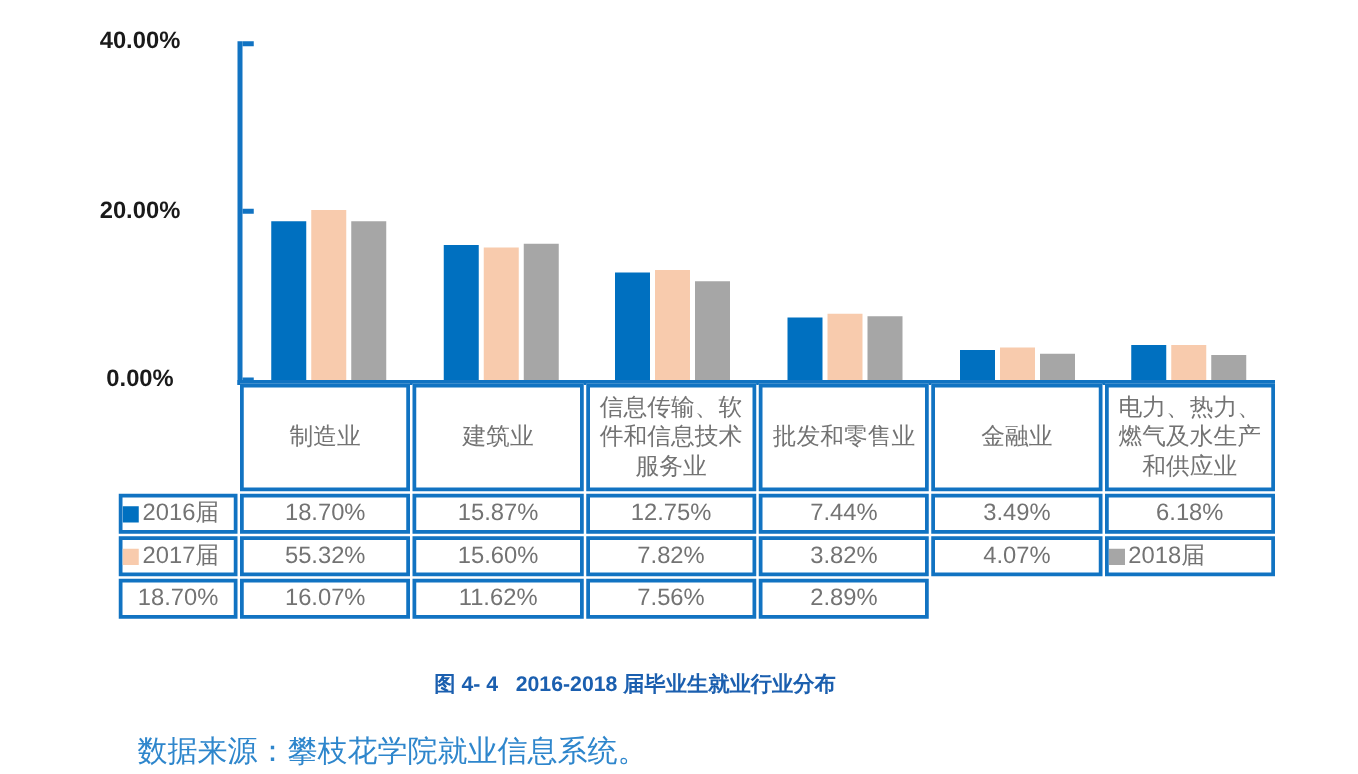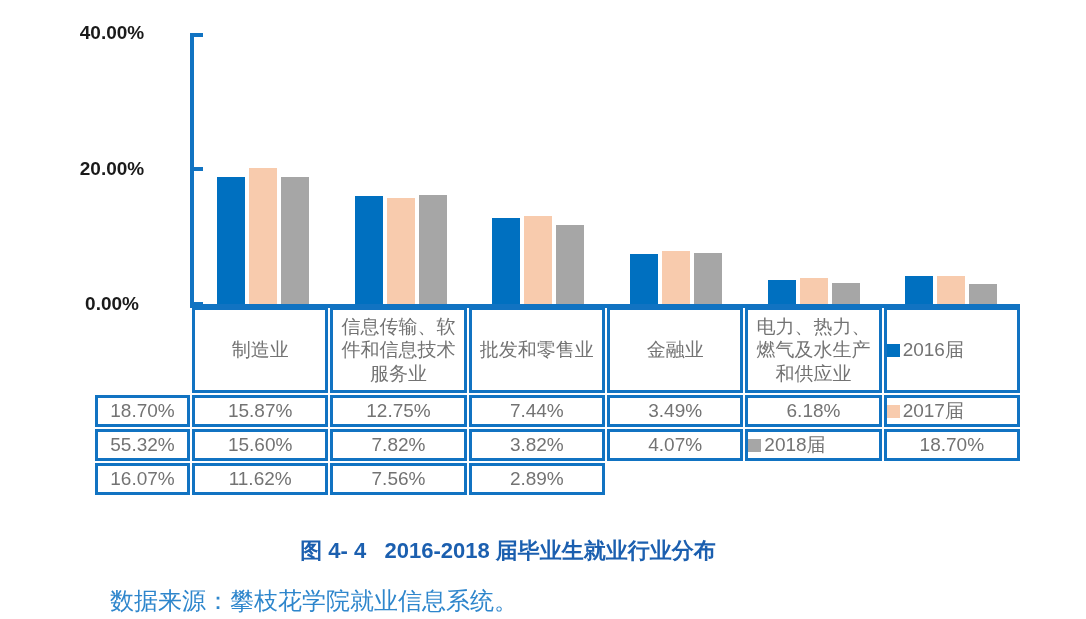--- a/index.html
+++ b/index.html
@@ -23,21 +23,21 @@
     grid-template-columns:95px repeat(6,1fr);grid-template-rows:86px 32px 32px 32px;gap:2px;}
   .cell{border:3px solid #1173c2;background:#ffffff;display:flex;align-items:center;
     justify-content:center;font-size:19px;color:#737373;text-align:center;line-height:1.22;
     padding:0 2px;box-sizing:border-box;overflow:hidden;}
   .cell.corner{border:none;background:transparent;}
   .cell.legend{justify-content:flex-start;padding-left:0;gap:3px;}
   .swatch{width:13px;height:13px;flex:none;display:inline-block;}
 
   
   .caption{position:absolute;left:0;top:536px;width:1016px;text-align:center;
-    font-size:22px;font-weight:bold;color:#1b5faf;white-space:pre;}
+    font-size:17px;font-weight:bold;color:#1b5faf;white-space:pre;}
   .source{position:absolute;left:110px;top:585px;font-size:24px;color:#2e86cc;}
 </style>
 </head>
 <body>
 
 <div class="page">
 
   <div class="y-labels">
       <div class="ytick-label" style="top: -11px;">40.00%</div>
       <div class="ytick-label" style="top: 125px;">20.00%</div>
@@ -79,20 +79,21 @@
         <div class="bar" style="background: rgb(0, 112, 192); height: 10.35%;"></div>
         <div class="bar" style="background: rgb(248, 203, 173); height: 10.175%;"></div>
         <div class="bar" style="background: rgb(166, 166, 166); height: 7.225%;"></div>
       </div>
     </div>
   <div class="x-axis-line"></div>
 
   <div class="data-table">
       <div class="cell corner"></div>
       <div class="cell">制造业</div>
+      <div class="cell">建筑业</div>
       <div class="cell">信息传输、软件和信息技术服务业</div>
       <div class="cell">批发和零售业</div>
       <div class="cell">金融业</div>
       <div class="cell">电力、热力、燃气及水生产和供应业</div>
       <div class="cell legend">
         <span class="swatch" style="background: rgb(0, 112, 192);"></span>
         <span>2016届</span>
       </div>
       <div class="cell">18.70%</div>
       <div class="cell">15.87%</div>

